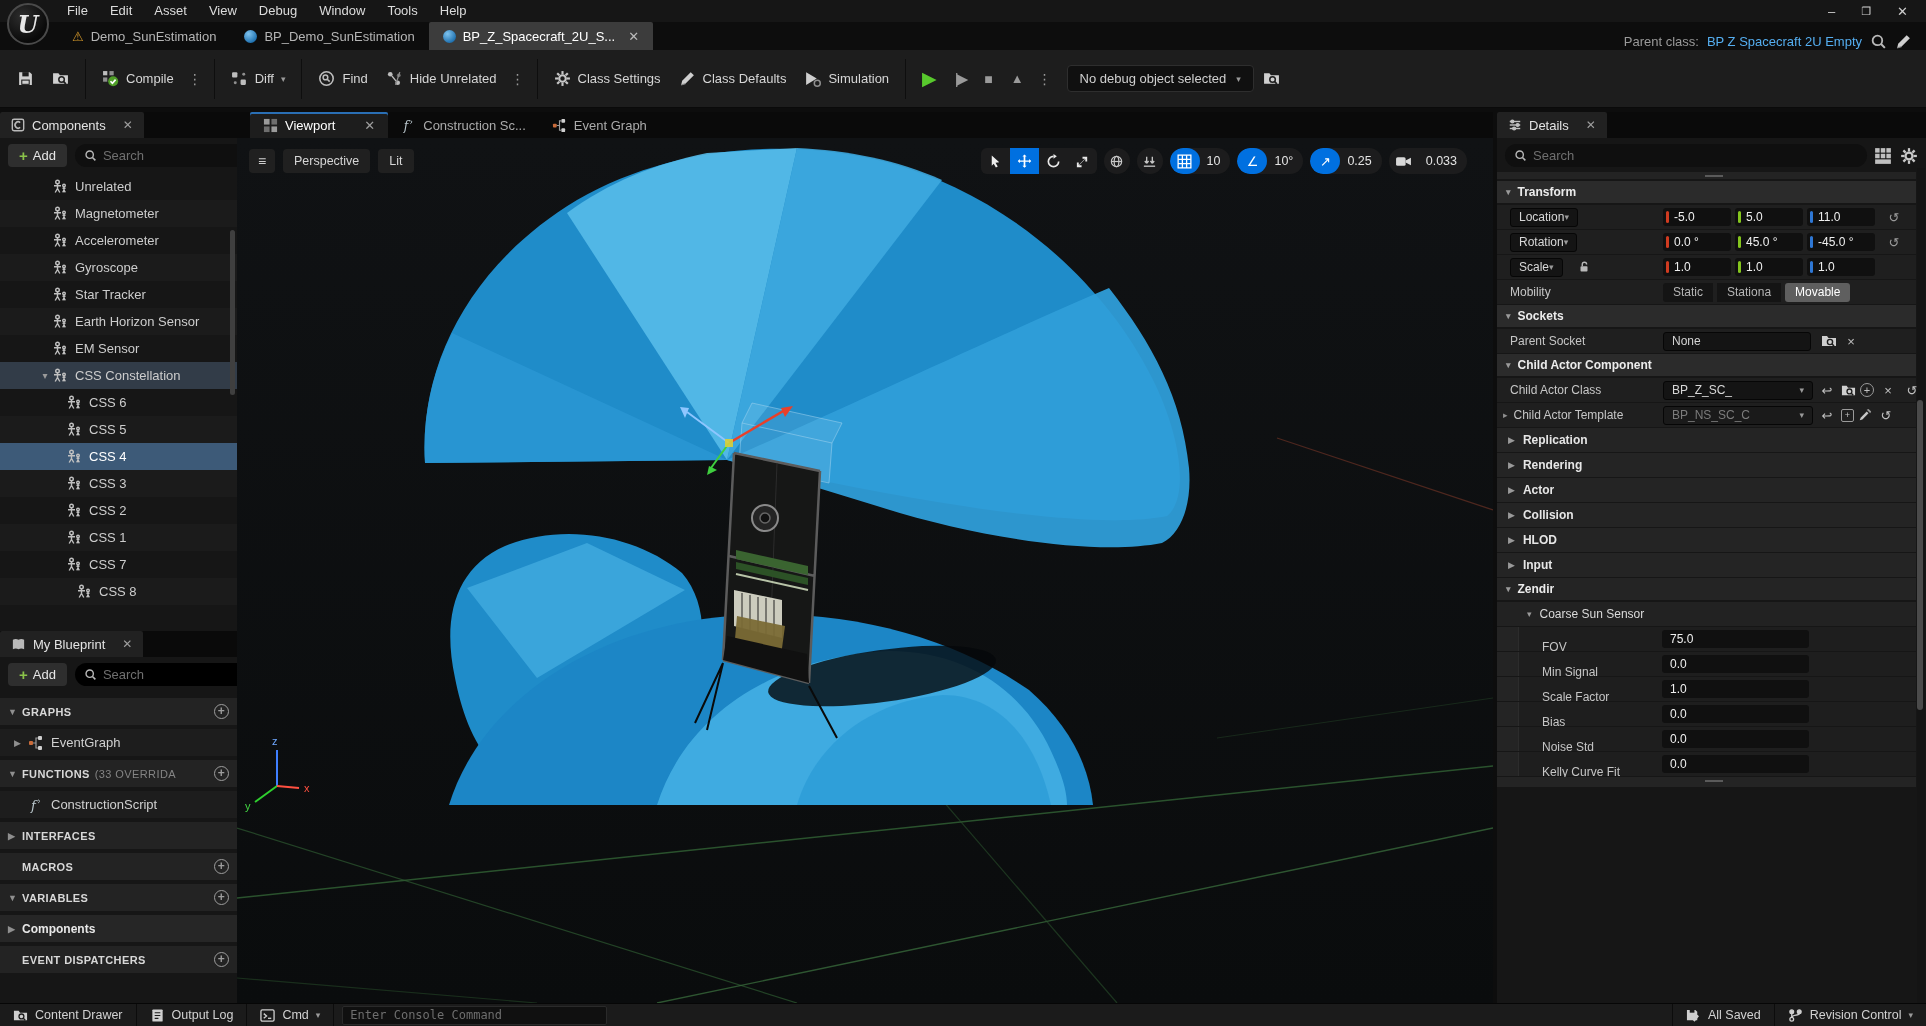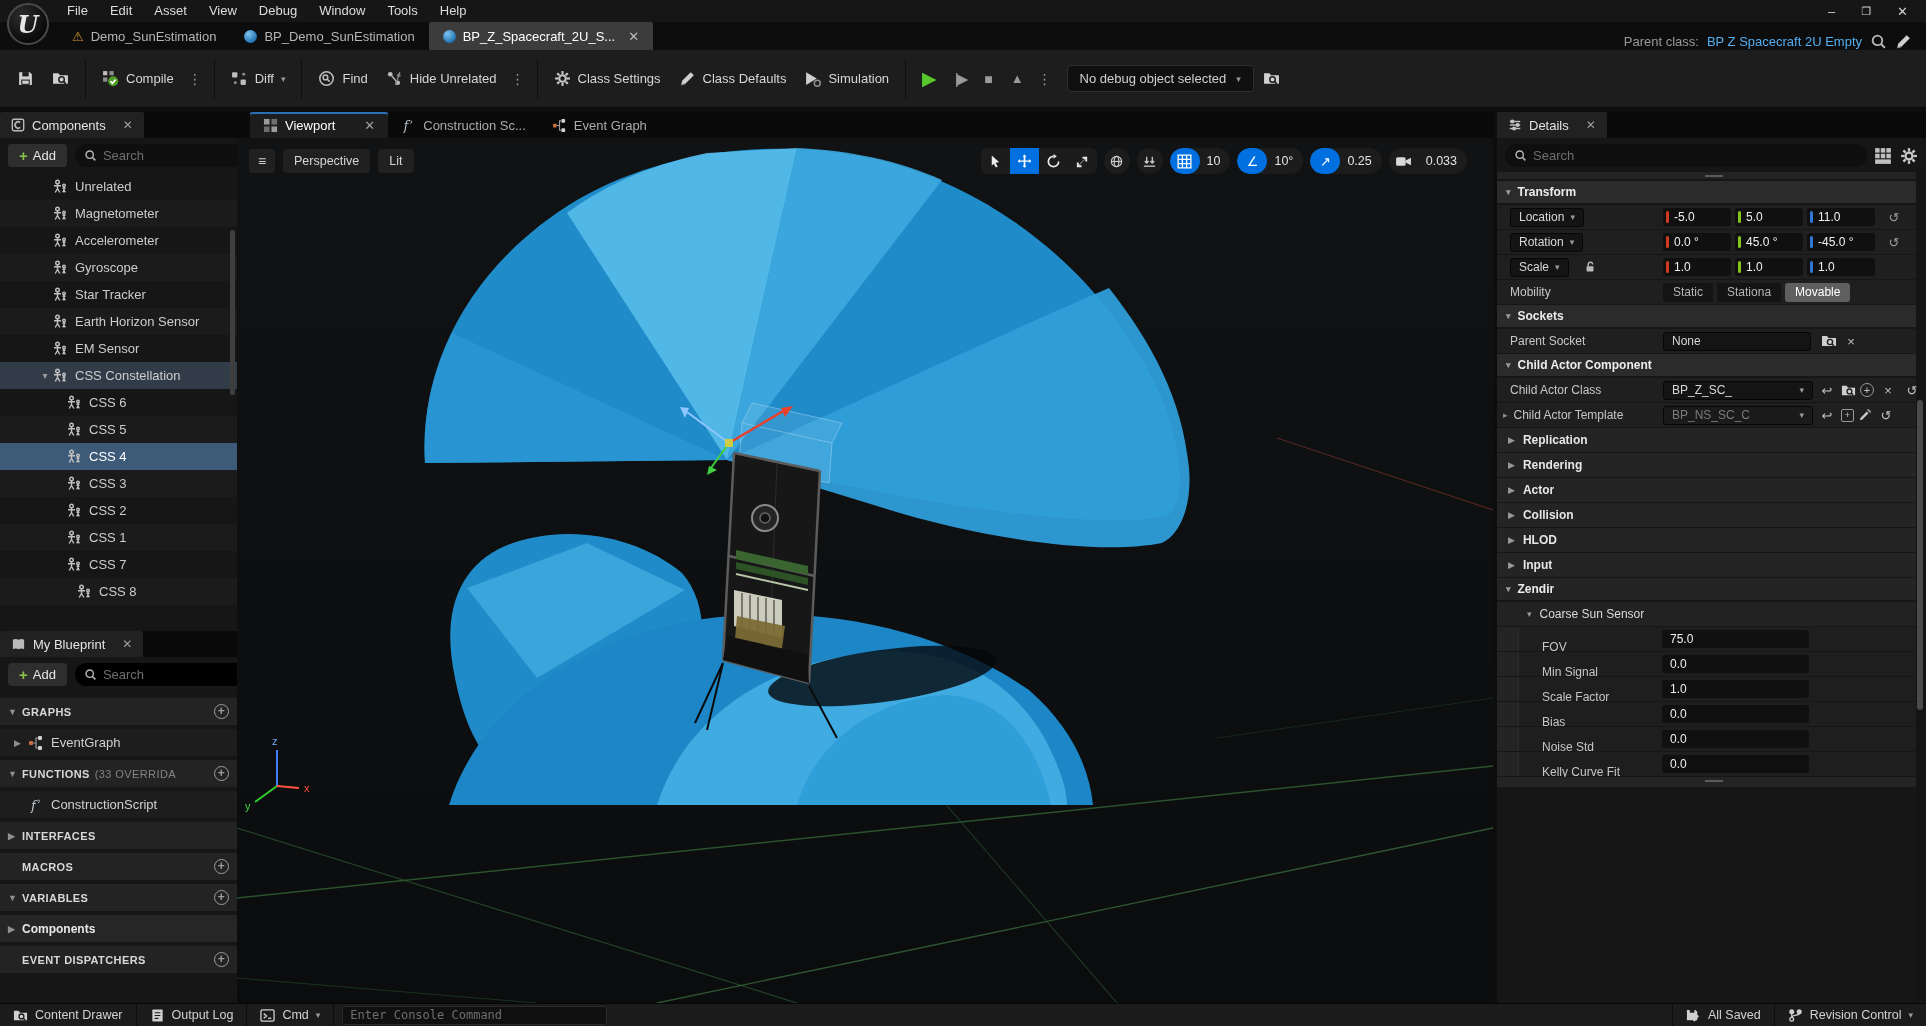--- a/index.html
+++ b/index.html
@@ -104,21 +104,21 @@
   .d-icons { display:flex; gap:8px; }
   .d-icons .icon { width:18px; height:18px; }
   .d-body { position:relative; padding-right:10px; }
   .d-partial { height:7px; background:#232323; margin-bottom:2px; position:relative; }
   .d-partial::after { content:""; position:absolute; left:208px; top:3px; width:18px; height:2px; background:#5a5a5a; }
   .d-head { display:flex; align-items:center; height:22px; background:#2b2b2b; margin-bottom:2px; padding-left:9px; gap:7px; font-size:12px; font-weight:bold; color:#ececec; }
   .d-head .tri { color:#9a9a9a; font-size:9px; }
   .d-row { display:flex; align-items:center; height:24px; background:#1f1f1f; margin-bottom:1px; font-size:12px; }
   .d-name { width:166px; flex:none; display:flex; align-items:center; padding-left:21px; color:#c6c6c6; gap:6px; }
   .d-val { flex:1; display:flex; align-items:center; gap:4px; }
-  .drop { display:flex; align-items:center; gap:6px; background:#141414; border:1px solid #060606; border-radius:3px; height:19px; padding:0 8px; color:#d8d8d8;text-align:center; }
+  .drop { display:flex; align-items:center; gap:0; background:#141414; border:1px solid #060606; border-radius:3px; height:19px; padding:0 8px; color:#d8d8d8;text-align:center; }
   .drop .car { color:#9a9a9a; font-size:9px; }
   .xyz { display:flex; align-items:center; background:#101010; border-radius:3px; height:18px; width:68px; overflow:hidden; }
   .xyz .bar { width:3px; height:12px; border-radius:2px; margin:0 5px 0 3px; flex:none; }
   .bar-x { background:#d03b20; } .bar-y { background:#84c51e; } .bar-z { background:#2e77d4; }
   .xyz .v { color:#f0f0f0; font-size:12px; white-space:nowrap; }
   .reset { width:22px; text-align:center; color:#9a9a9a; font-size:13px; margin-left:4px; }
   .mob-btn { height:19px; padding:0 10px; display:flex; align-items:center; color:#b5b5b5; background:#141414; font-size:12px; }
   .mob-btn:first-child { border-radius:3px 0 0 3px; }
   .mob-btn:last-child { border-radius:0 3px 3px 0; }
   .mob-btn.sel { background:#5f5f5f; color:#fff; border-radius:3px; }

